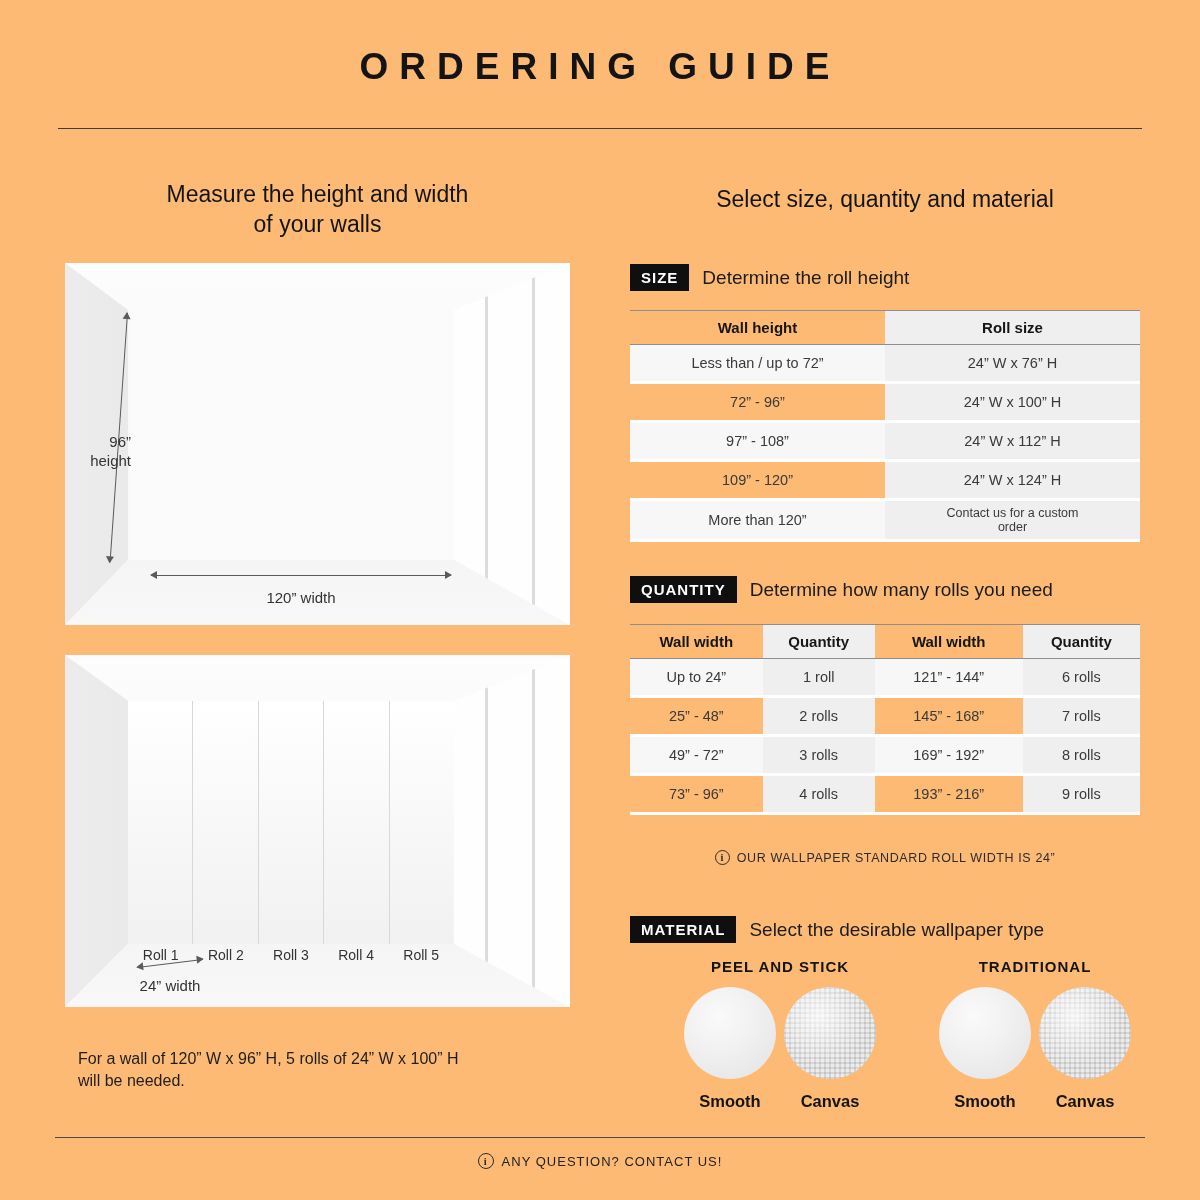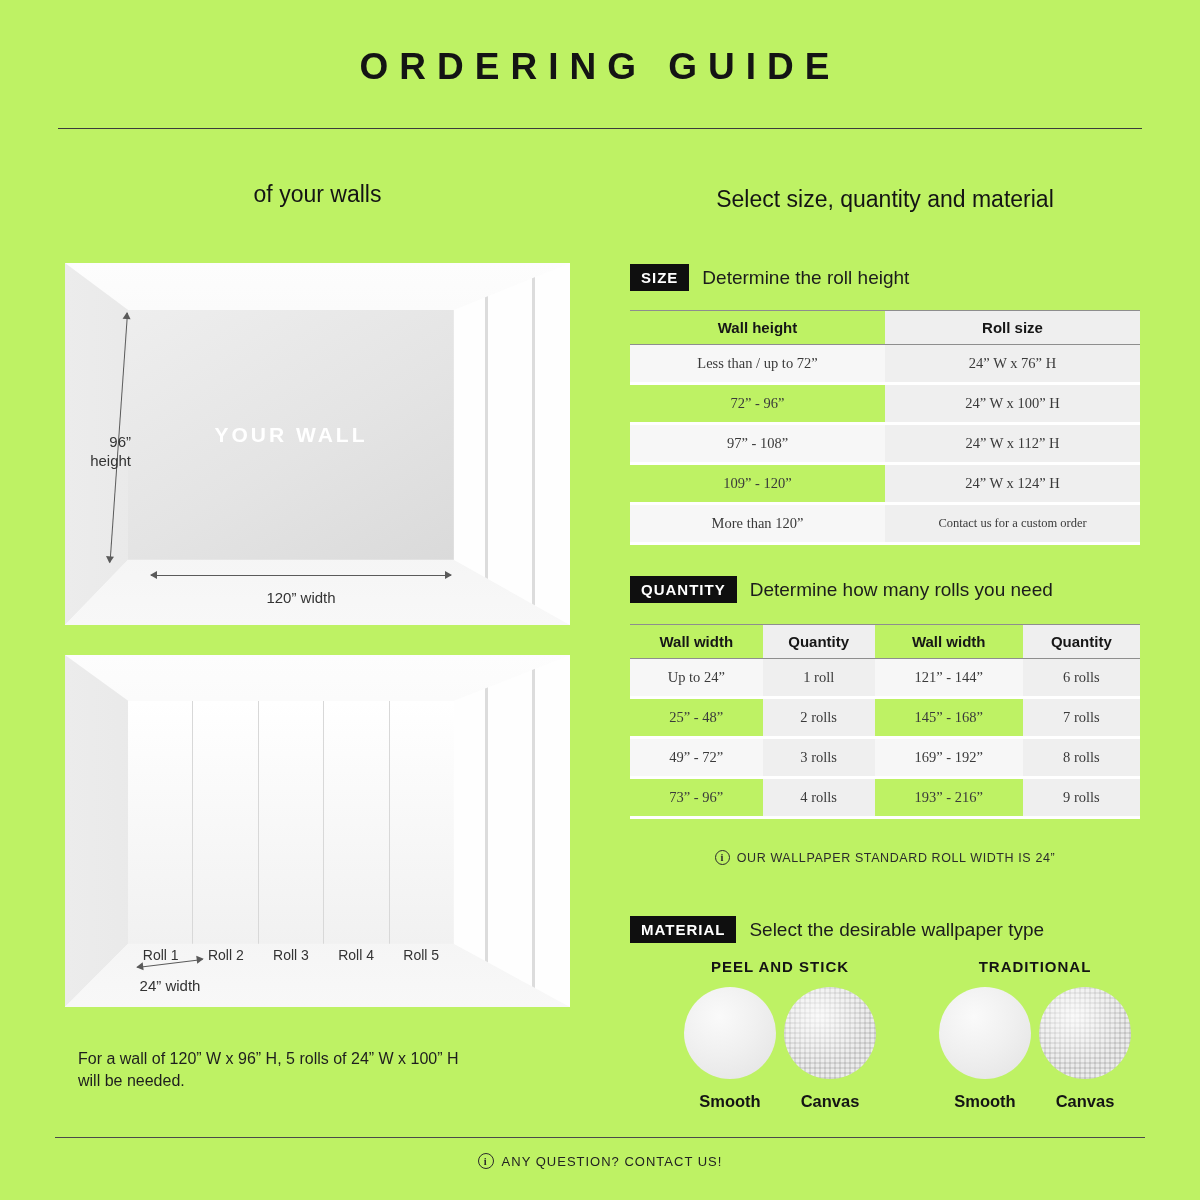--- a/index.html
+++ b/index.html
@@ -1,19 +1,19 @@
 <!DOCTYPE html>
 <html><head>
 <meta charset="utf-8">
 <style>
   * { margin:0; padding:0; box-sizing:border-box; }
   html,body { background:#ffffff; }
   .page {
     position:relative; width:1200px; height:1200px; margin:0 auto;
-    background:#bef264; font-family:"Liberation Sans", sans-serif; color:#222;
+    background:#fdba74; font-family:"Liberation Sans", sans-serif; color:#222;
     overflow:hidden;
   }
   
   .page-title {
     position:absolute; top:46px; left:0; width:100%;
     text-align:center; font-size:37px; font-weight:600;
     letter-spacing:11px; color:#141414;
   }
   .top-rule { position:absolute; left:58px; right:58px; top:128px; height:1px; background:#3c3c3c; }
 
@@ -73,21 +73,21 @@
   .sec-head { position:absolute; display:flex; align-items:center; gap:13px;text-align:right; }
   .badge { display:inline-block; background:#0f0f0f; color:#ffffff; font-weight:bold;
            font-size:15px; letter-spacing:1px; padding:5px 11px; }
   .sec-caption { font-size:19px; color:#1c1c1c; }
 
   
   table { border-collapse:separate; border-spacing:0; width:100%; table-layout:fixed;
           font-size:14.5px; color:#3a3a3a; position:absolute; }
   thead th { font-size:15px; font-weight:bold; color:#161616; padding:8px 4px; text-align:center;
              border-top:1px solid #8e8e8e; border-bottom:1px solid #8e8e8e; }
-  tbody td { text-align:center; padding:10px 4px; border-bottom:3px solid #ffffff;font-family:Liberation Serif, serif; }
+  tbody td { text-align:center; padding:10px 4px; border-bottom:3px solid #ffffff; }
   .size-table { left:630px; top:310px; width:510px; }
   .qty-table  { left:630px; top:624px; width:510px; }
   .size-table .c-roll, .qty-table .c-q { background:#efefef; }
   .size-table tbody tr:nth-child(odd) .c-wall,
   .qty-table  tbody tr:nth-child(odd) .c-w { background:#f7f7f7; }
   .size-table tbody tr:last-child .c-roll { font-size:12.5px; padding:5px 4px; }
   .size-table tbody tr:last-child .c-roll span { display:inline-block; max-width:150px; }
 
   
   .qty-note { position:absolute; left:630px; top:850px; width:510px;
@@ -123,29 +123,27 @@
 </style>
 </head>
 <body>
 
 <div class="page">
 
   <div class="page-title">ORDERING GUIDE</div>
   <div class="top-rule"></div>
 
   <div class="left-heading">
+    <div>Measure the height and width</div>
     <div>of your walls</div>
   </div>
 
   <div class="room room1">
     <div class="ceiling"></div>
     <div class="wall-left"></div>
-    <div class="wall-back">
-      <span class="wall-label">YOUR WALL</span>
-    </div>
     <div class="floor"></div>
     <div class="window-wall"></div>
     <div class="dim v" style="left:62px; top:50px; height:250px; transform:rotate(4deg);"></div>
     <div class="dim-label" style="left:8px; top:170px; width:58px; text-align:right;">
       <div>96”</div>
       <div>height</div>
     </div>
     <div class="dim h" style="left:86px; top:312px; width:300px;"></div>
     <div class="dim-label" style="left:128px; top:326px; width:216px; text-align:center;">120” width</div>
   </div>

